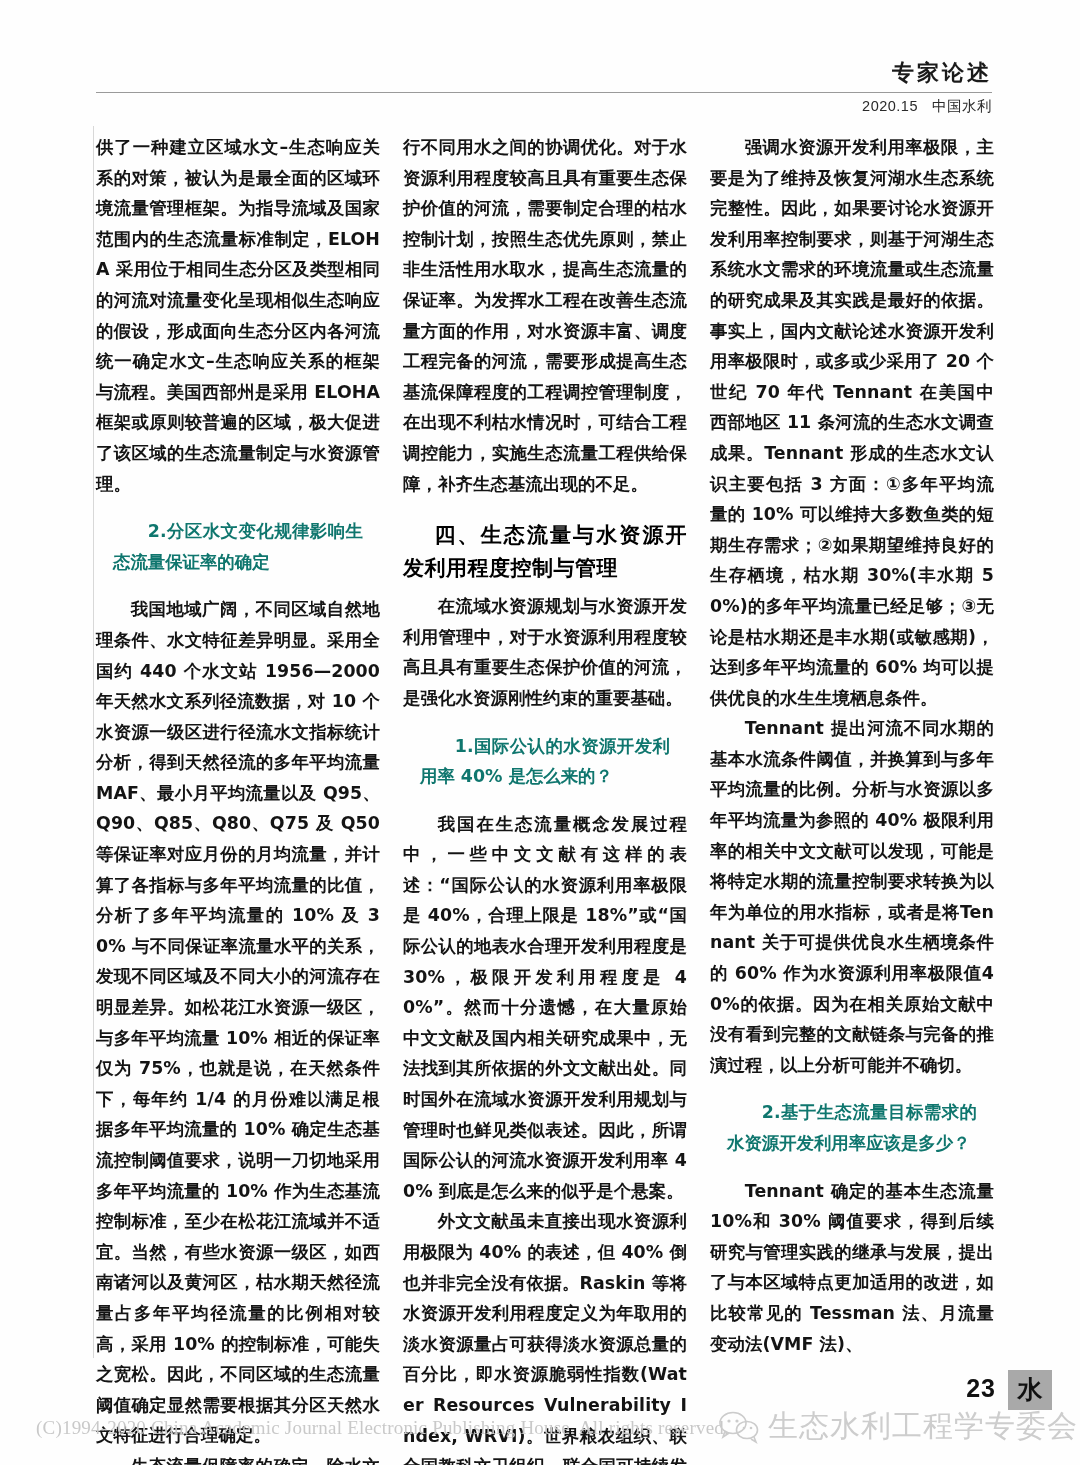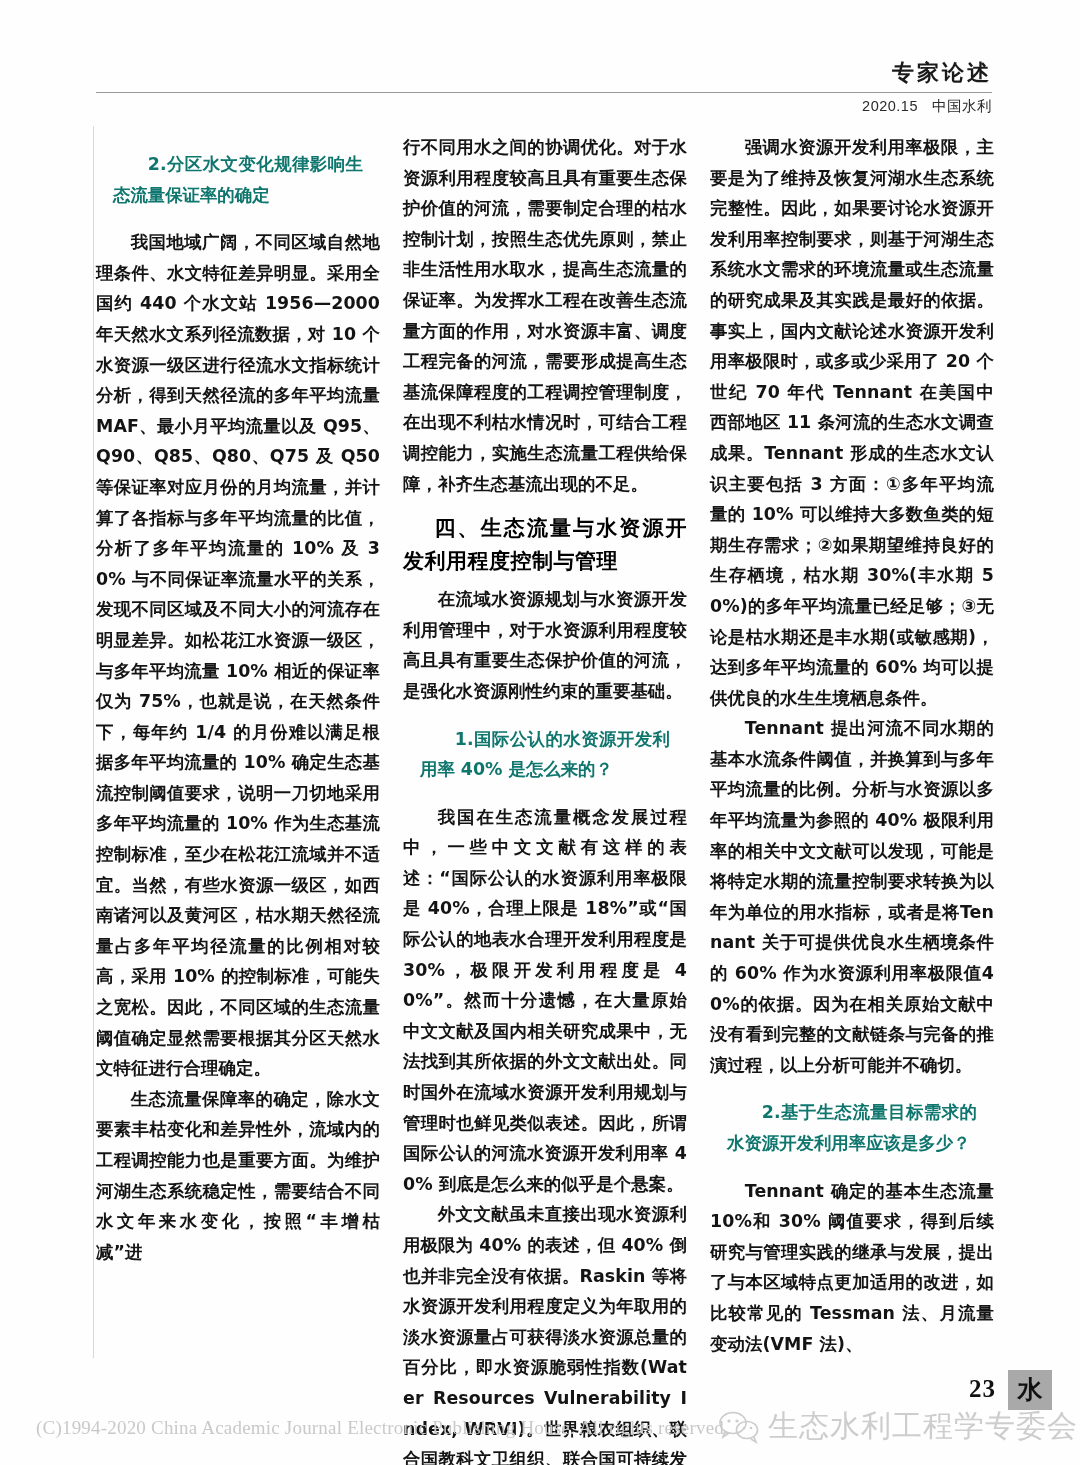--- a/index.html
+++ b/index.html
@@ -92,21 +92,21 @@
     text-justify: inter-ideograph;
     color: #141414;
     font-family: "DejaVu Sans", "Liberation Sans", sans-serif;
     font-weight: 600;
     letter-spacing: 0.1px;
     word-break: break-all;
   }
   p.para.indent { text-indent: 2em; }
 
   h2.section-heading {
-    margin: 13px 0 6px 0;
+    margin: 20px 0 6px 0;
     font-size: 21px;
     line-height: 33px;
     font-weight: bold;
     text-indent: 1.5em;
     color: #000;
     letter-spacing: 0.5px;
     font-family: "DejaVu Sans", "Liberation Sans", sans-serif;
     text-align: justify;
     word-break: break-all;
   }
@@ -123,21 +123,21 @@
   }
 
   
   .page-number {
     position: absolute;
     right: 84px;
     bottom: 62px;
     font-size: 25px;
     font-weight: bold;
     color: #111;
-    font-family: Liberation Serif, serif;
+    font-family: Liberation Sans, sans-serif;
     letter-spacing: 1px;
   }
   .journal-mark {
     position: absolute;
     right: 28px;
     bottom: 55px;
     width: 44px;
     height: 40px;
     background: #a9a9a9;
     color: #111;
@@ -194,20 +194,21 @@
     <div class="header-sub">
       <span class="issue">2020.15</span><span>中国水利</span>
     </div>
   </div>
 
   <div class="margin-rule"></div>
 
   <div class="columns">
 
     <div class="col">
+      <p class="para">供了一种建立区域水文–生态响应关系的对策，被认为是最全面的区域环境流量管理框架。为指导流域及国家范围内的生态流量标准制定，ELOHA 采用位于相同生态分区及类型相同的河流对流量变化呈现相似生态响应的假设，形成面向生态分区内各河流统一确定水文–生态响应关系的框架与流程。美国西部州是采用 ELOHA 框架或原则较普遍的区域，极大促进了该区域的生态流量制定与水资源管理。</p>
       <h3 class="sub-heading">2.分区水文变化规律影响生态流量保证率的确定</h3>
       <p class="para indent">我国地域广阔，不同区域自然地理条件、水文特征差异明显。采用全国约 440 个水文站 1956—2000 年天然水文系列径流数据，对 10 个水资源一级区进行径流水文指标统计分析，得到天然径流的多年平均流量MAF、最小月平均流量以及 Q95、Q90、Q85、Q80、Q75 及 Q50 等保证率对应月份的月均流量，并计算了各指标与多年平均流量的比值，分析了多年平均流量的 10% 及 30% 与不同保证率流量水平的关系，发现不同区域及不同大小的河流存在明显差异。如松花江水资源一级区，与多年平均流量 10% 相近的保证率仅为 75%，也就是说，在天然条件下，每年约 1/4 的月份难以满足根据多年平均流量的 10% 确定生态基流控制阈值要求，说明一刀切地采用多年平均流量的 10% 作为生态基流控制标准，至少在松花江流域并不适宜。当然，有些水资源一级区，如西南诸河以及黄河区，枯水期天然径流量占多年平均径流量的比例相对较高，采用 10% 的控制标准，可能失之宽松。因此，不同区域的生态流量阈值确定显然需要根据其分区天然水文特征进行合理确定。</p>
       <p class="para indent">生态流量保障率的确定，除水文要素丰枯变化和差异性外，流域内的工程调控能力也是重要方面。为维护河湖生态系统稳定性，需要结合不同水文年来水变化，按照“丰增枯减”进</p>
     </div>
 
     <div class="col">
       <p class="para">行不同用水之间的协调优化。对于水资源利用程度较高且具有重要生态保护价值的河流，需要制定合理的枯水控制计划，按照生态优先原则，禁止非生活性用水取水，提高生态流量的保证率。为发挥水工程在改善生态流量方面的作用，对水资源丰富、调度工程完备的河流，需要形成提高生态基流保障程度的工程调控管理制度，在出现不利枯水情况时，可结合工程调控能力，实施生态流量工程供给保障，补齐生态基流出现的不足。</p>
       <h2 class="section-heading">四、生态流量与水资源开发利用程度控制与管理</h2>
       <p class="para indent">在流域水资源规划与水资源开发利用管理中，对于水资源利用程度较高且具有重要生态保护价值的河流，是强化水资源刚性约束的重要基础。</p>
       <h3 class="sub-heading">1.国际公认的水资源开发利用率 40% 是怎么来的？</h3>

